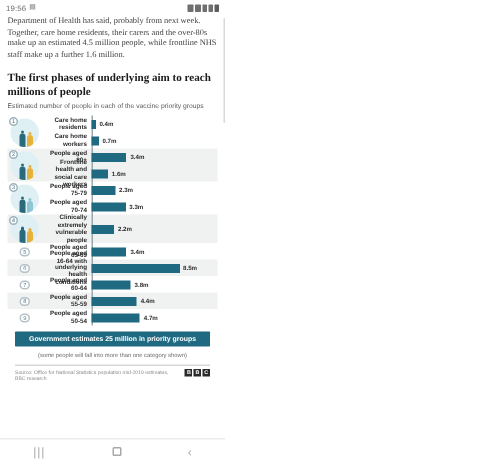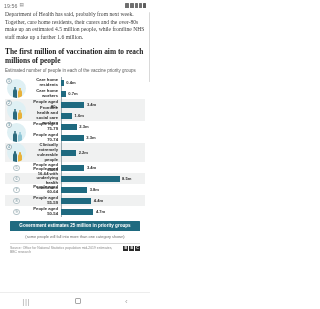--- a/index.html
+++ b/index.html
@@ -153,21 +153,21 @@
       <span class="sb-sq l"></span>
       <span class="sb-bat"></span>
     </div>
   </div>
 
   <div class="article">
     <p>Department of Health has said, probably from next week. Together, care home residents, their carers and the over-80s make up an estimated 4.5 million people, while frontline NHS staff make up a further 1.6 million.</p>
   </div>
 
   <div class="info">
-    <div class="ig-title">The first million of vaccination aim to reach millions of people</div>
+    <div class="ig-title">The first phases of underlying aim to reach millions of people</div>
     <div class="ig-sub">Estimated number of people in each of the vaccine priority groups</div>
 
     <div class="chart" id="chart">
       <div class="axis" style="height: 140px;"></div>
     <div class="grp">
           <div class="grp-badge">
             <div class="avatar">
               <div class="fig" style="left: 5.5px; height: 9px; background: rgb(43, 106, 125);"></div>
               <div class="head" style="left: 6.5px; bottom: 8.6px; background: rgb(43, 106, 125);"></div>
               <div class="fig" style="left: 10.5px; height: 8px; background: rgb(232, 177, 58);"></div>

